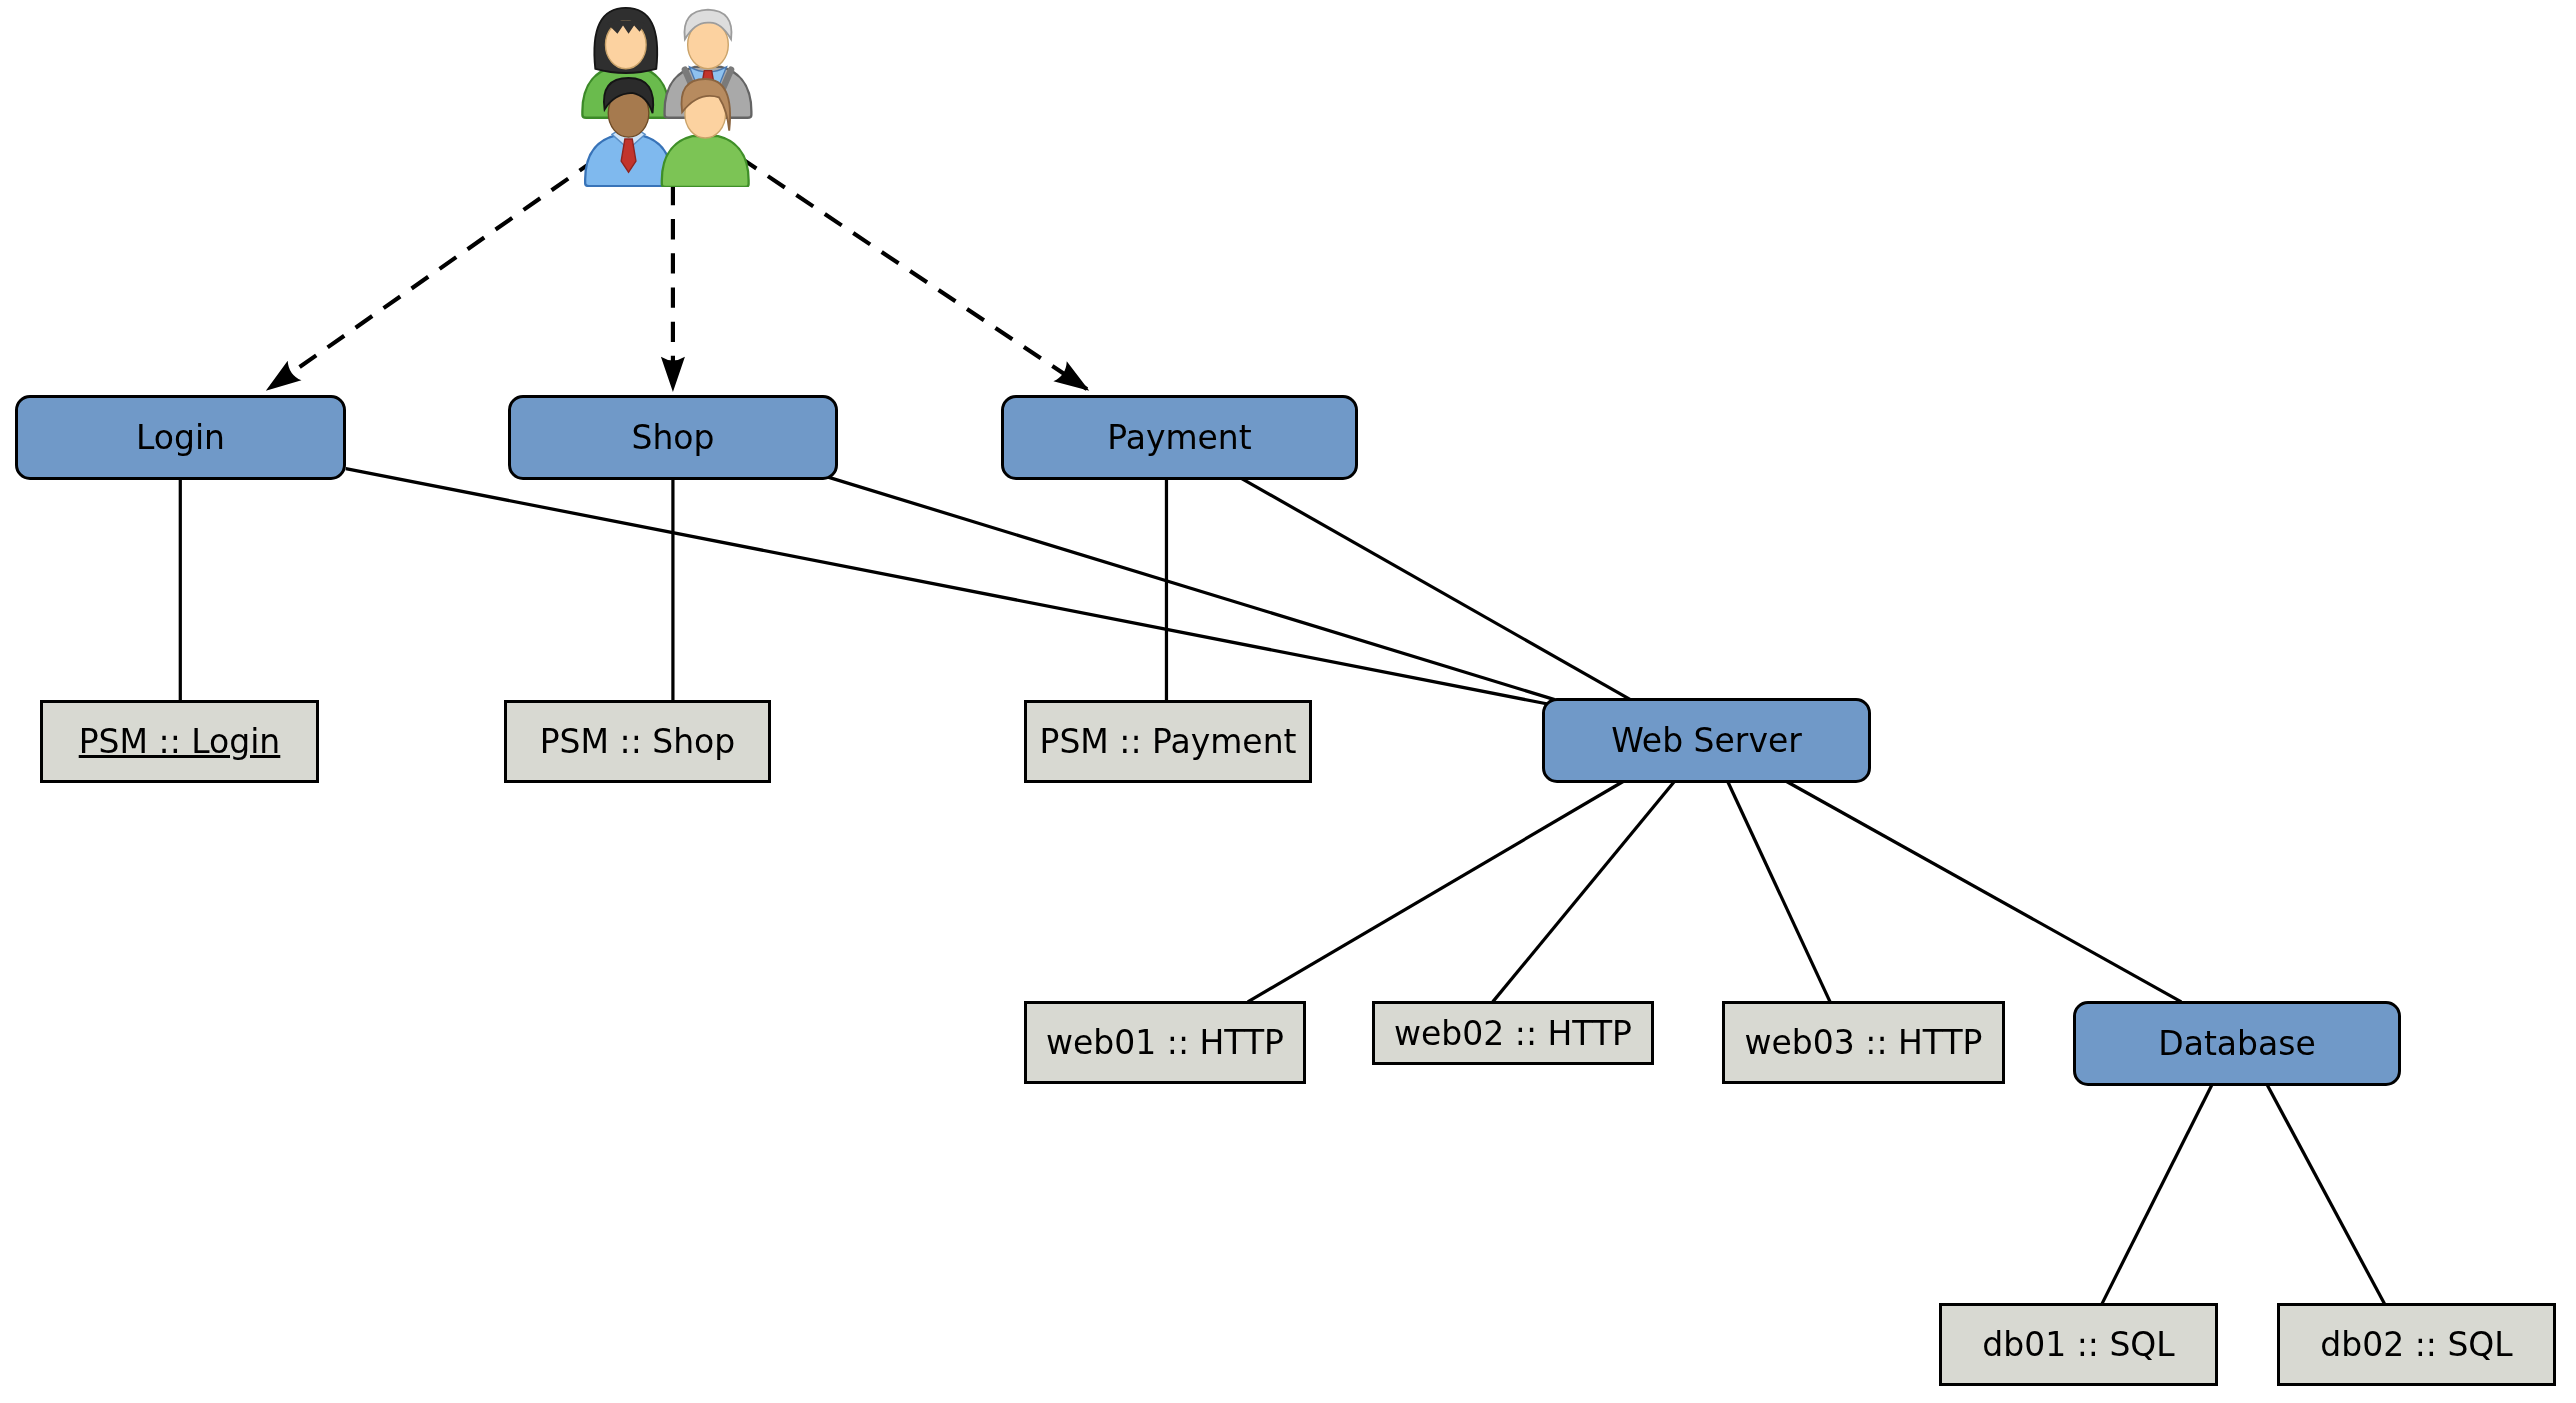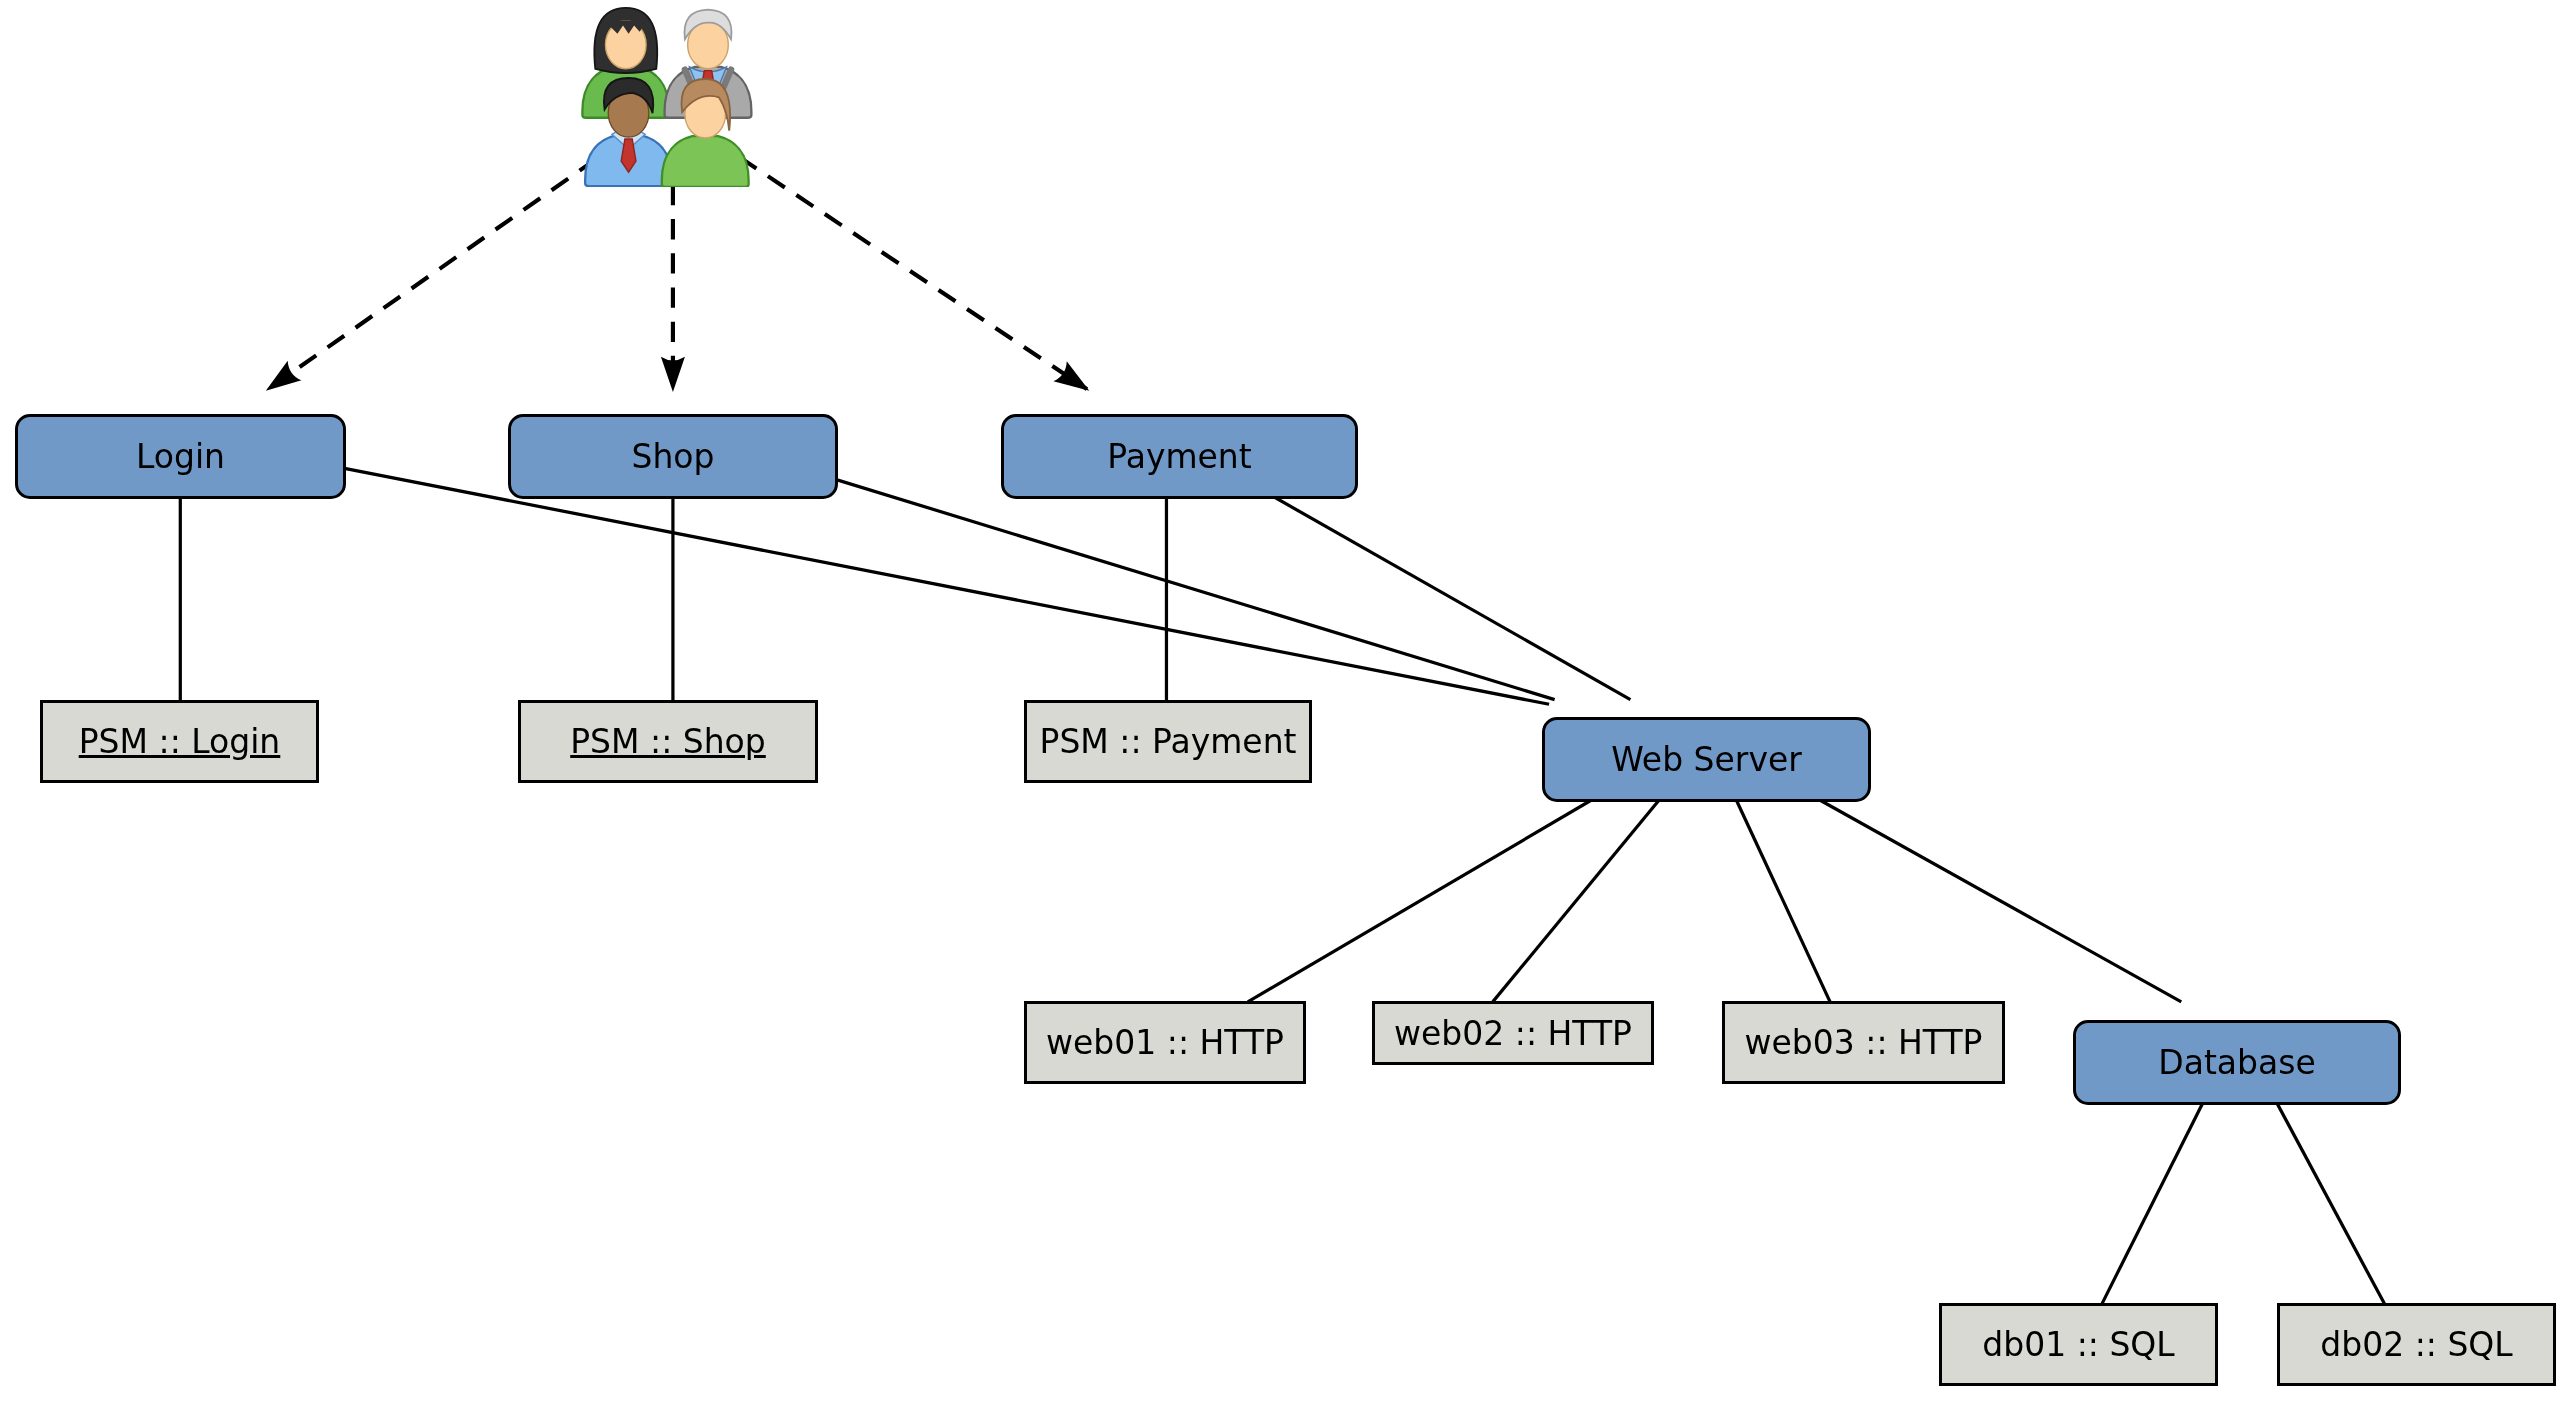--- a/index.html
+++ b/index.html
@@ -25,39 +25,38 @@
     justify-content: center;
     box-sizing: border-box;
     font-size: 33px;
     color: #000000;
     white-space: nowrap;
   }
   .node.service {
     background: #7099c8;
     border: 3.7px solid #000000;
     border-radius: 15px;
-    margin-top: 19px;
   }
   .node.monitor {
     background: #d8d9d2;
     border: 3.7px solid #000000;
     border-radius: 0;
   }
   .users-icon-wrap {
     position: absolute;
     left: 573px; top: 5.5px;
     width: 185px; height: 181px;
     z-index: 3;
   }
   
   #node-login       { left: 15px;   top: 395px;  width: 331px; height: 85px; }
   #node-shop        { left: 508px;  top: 395px;  width: 330px; height: 85px; }
   #node-payment     { left: 1001px; top: 395px;  width: 357px; height: 85px; }
   #node-psm-login   { left: 40px;   top: 700px;  width: 279px; height: 83px; text-decoration: underline; }
-  #node-psm-shop    { left: 518px;  top: 700px;  width: 300px; height: 83px; text-decoration: underline; }
+  #node-psm-shop    { left: 504px;  top: 700px;  width: 267px; height: 83px; }
   #node-psm-payment { left: 1024px; top: 700px;  width: 288px; height: 83px; }
   #node-web-server  { left: 1542px; top: 698px;  width: 329px; height: 85px; }
   #node-web01       { left: 1024px; top: 1001px; width: 282px; height: 83px; }
   #node-web02       { left: 1372px; top: 1001px; width: 282px; height: 64px; }
   #node-web03       { left: 1722px; top: 1001px; width: 283px; height: 83px; }
   #node-database    { left: 2073px; top: 1001px; width: 328px; height: 85px; }
   #node-db01        { left: 1939px; top: 1303px; width: 279px; height: 83px; }
   #node-db02        { left: 2277px; top: 1303px; width: 279px; height: 83px; }
 </style>
 </head>

